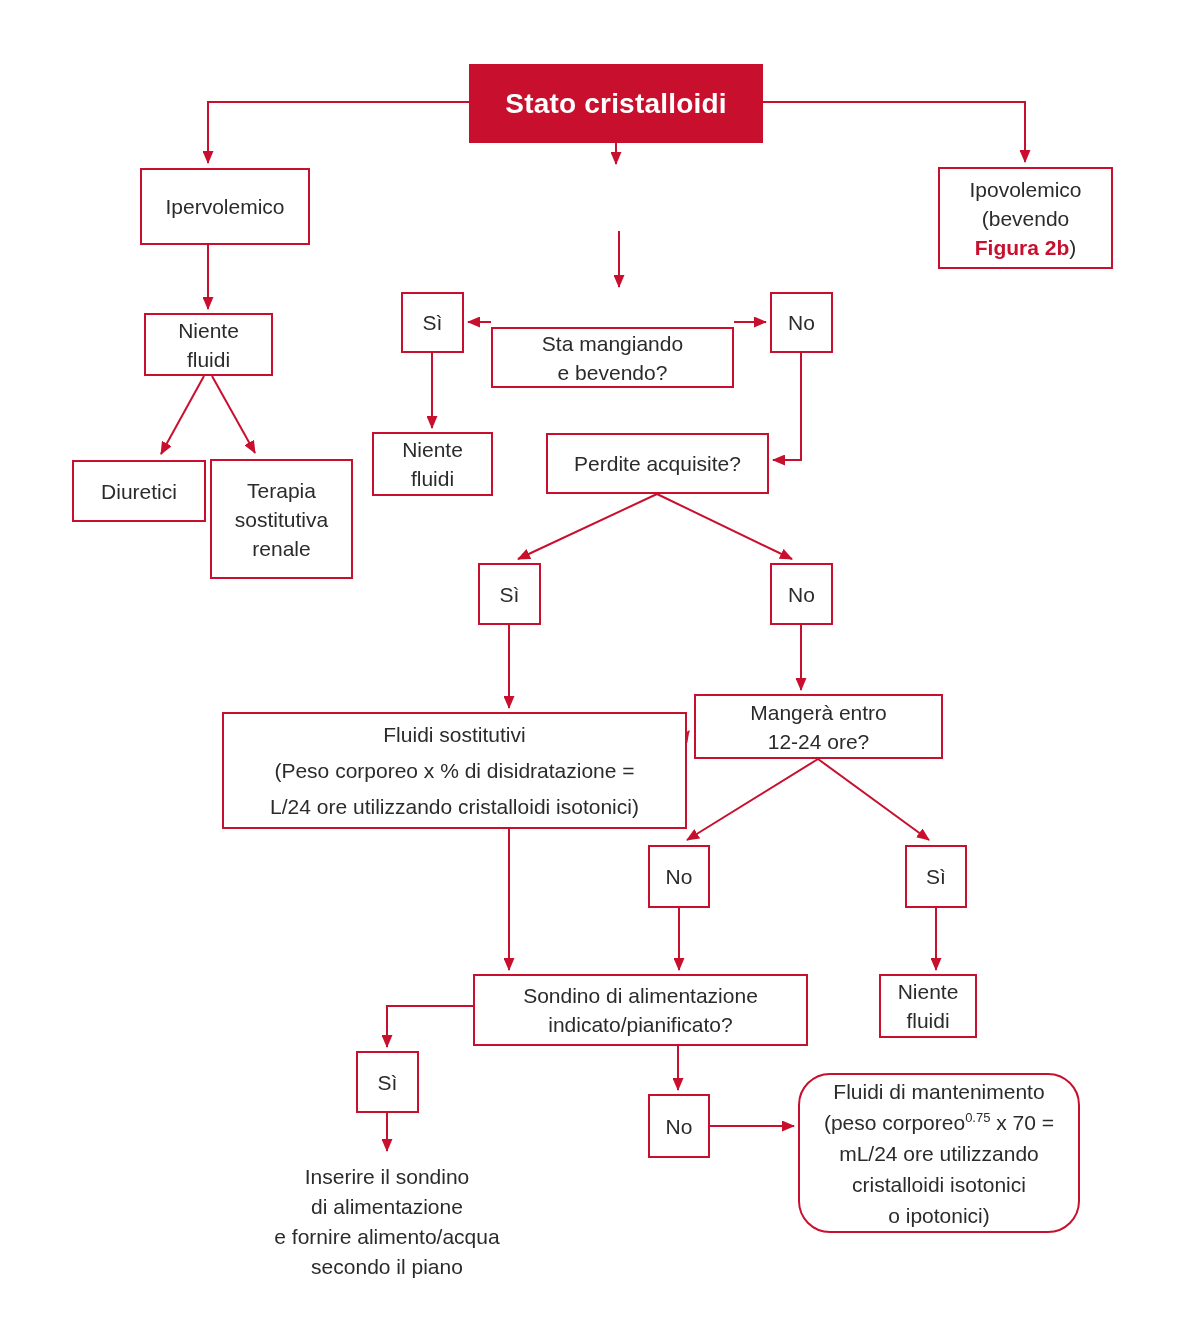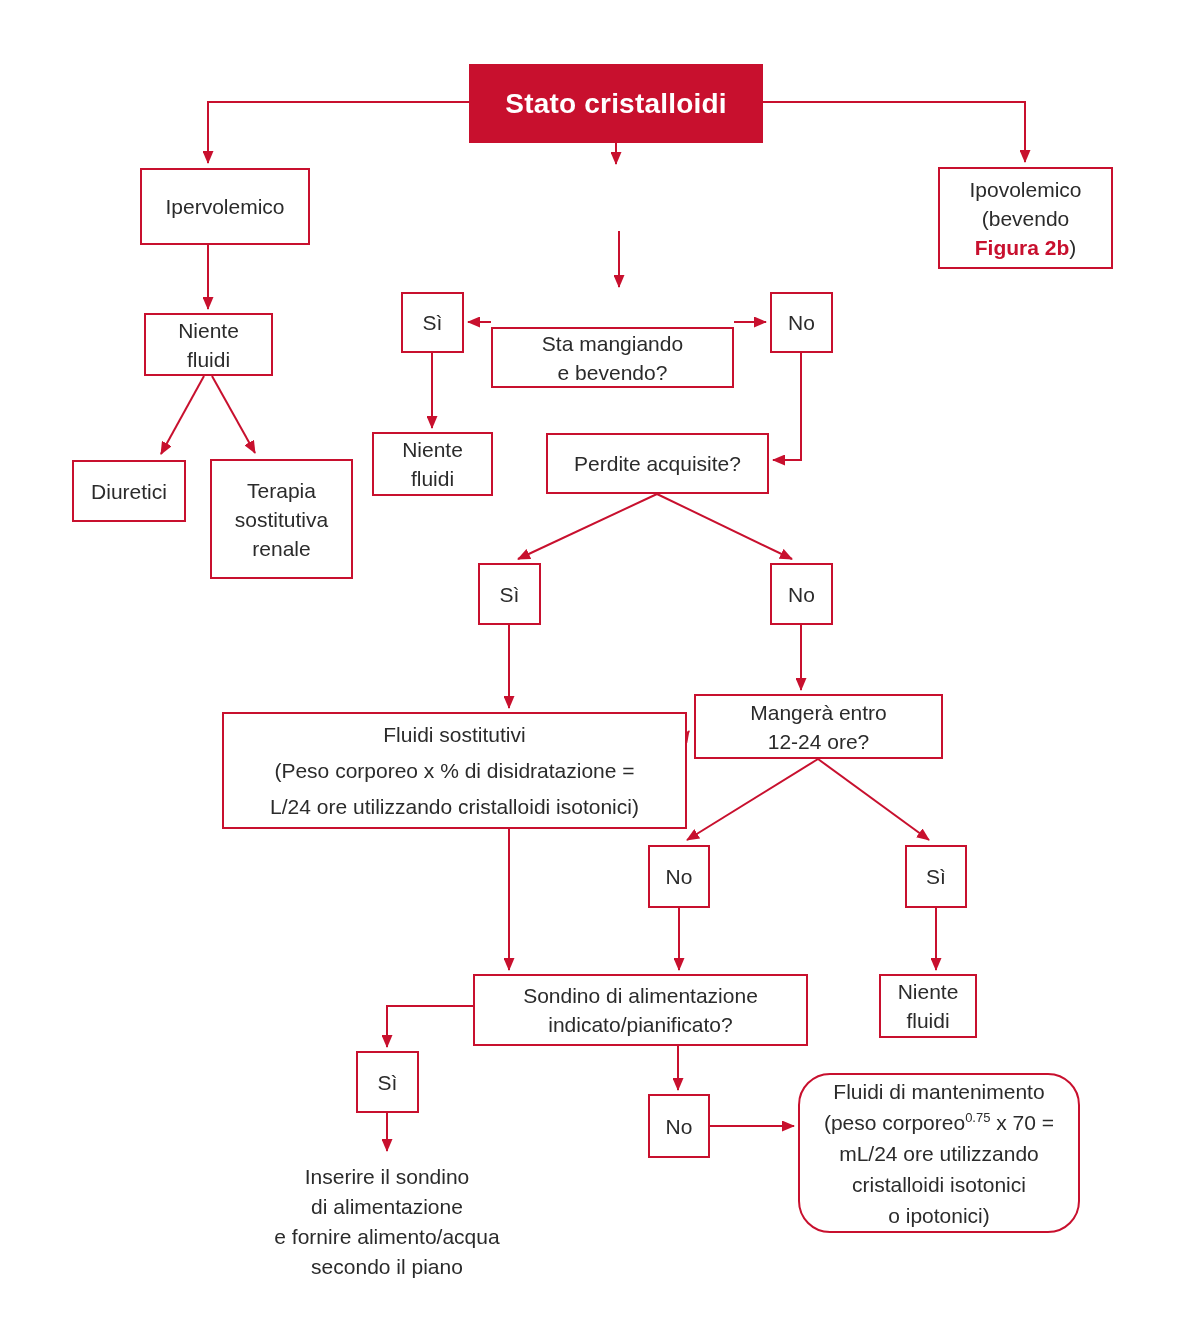--- a/index.html
+++ b/index.html
@@ -98,21 +98,21 @@
 
   <div class="box" style="left:938px;top:167px;width:175px;height:102px;">
     <span><span>Ipovolemico
 (bevendo
 </span><span class="figure-link">Figura 2b</span><span>)</span></span>
   </div>
 
   <div class="box" style="left:144px;top:313px;width:129px;height:63px;">Niente
 fluidi</div>
 
-  <div class="box" style="left:72px;top:460px;width:114px;height:62px;text-align:right;">Diuretici</div>
+  <div class="box" style="left:72px;top:460px;width:134px;height:62px;text-align:right;">Diuretici</div>
 
   <div class="box" style="left:210px;top:459px;width:143px;height:120px;">Terapia
 sostitutiva
 renale</div>
 
   <div class="box" style="left:401px;top:292px;width:63px;height:61px;">Sì</div>
 
   <div class="box" style="left:491px;top:291px;width:243px;height:61px;margin-top:36px;">Sta mangiando
 e bevendo?</div>
 

